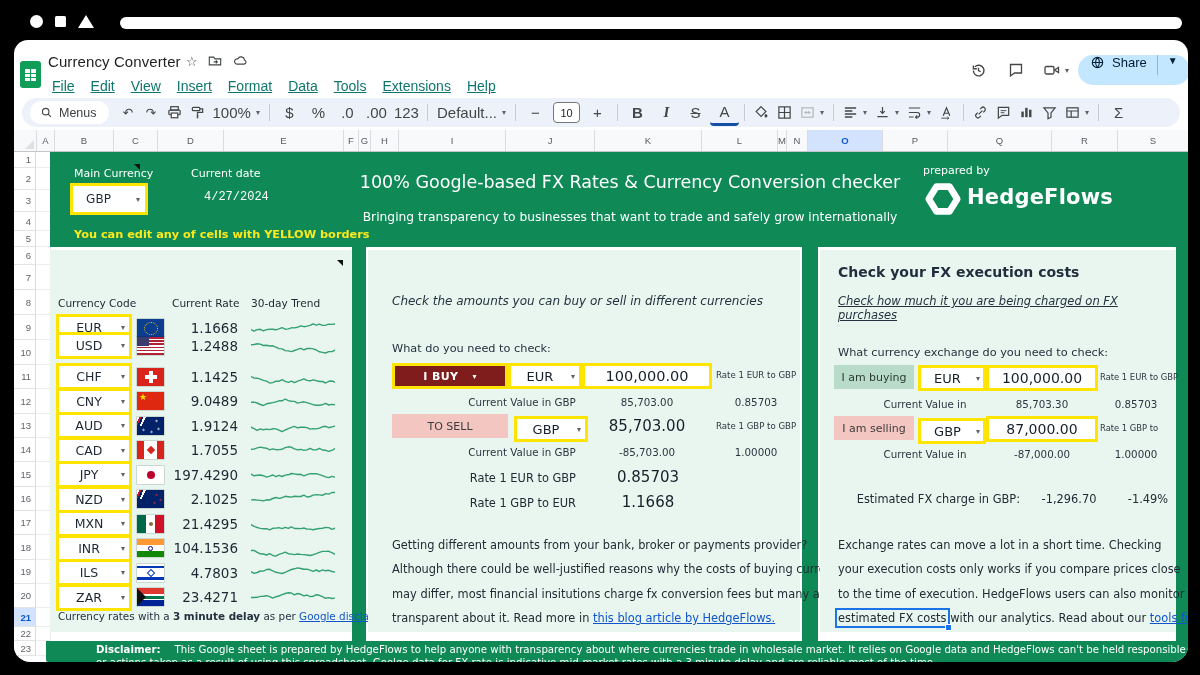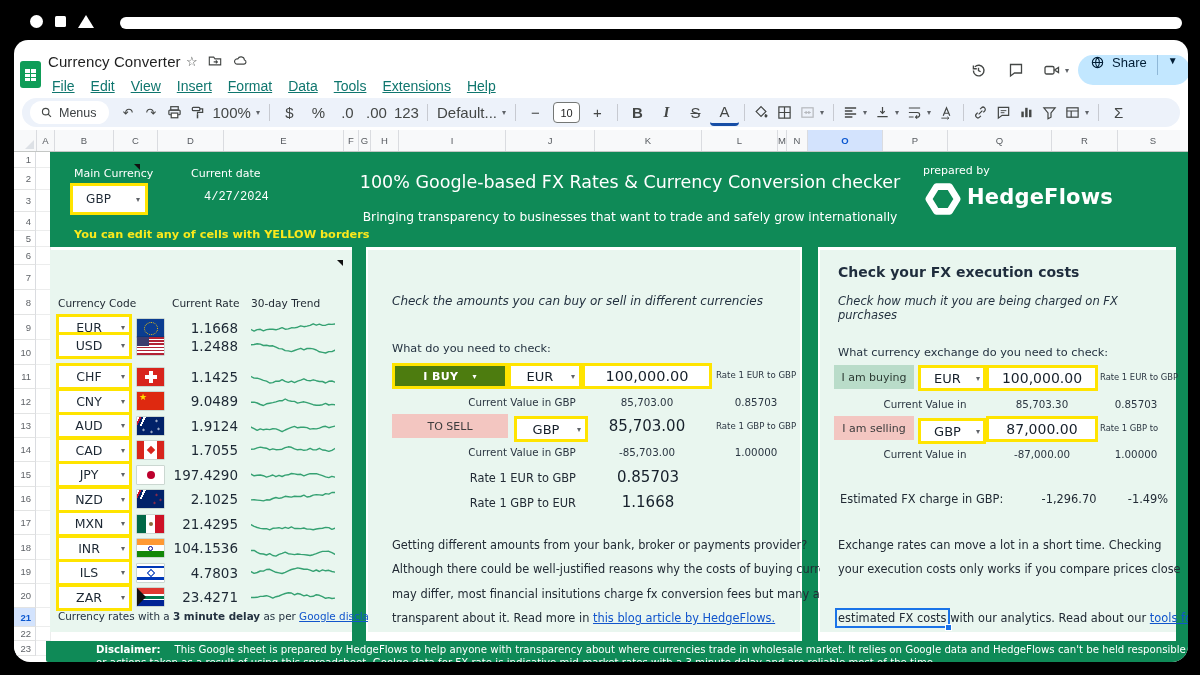--- a/index.html
+++ b/index.html
@@ -103,48 +103,48 @@
   .chip{position:absolute;height:24px;display:flex;align-items:center;justify-content:center;font-size:11px;}
   .ysel{position:absolute;height:20px;background:#fff;border:3px solid #ffe400;display:flex;align-items:center;font-size:13px;color:#16202b;}
   .ysel .cc{flex:1;text-align:center;}
   .ybox{position:absolute;height:20px;background:#fff;border:3px solid #ffe400;display:flex;align-items:center;justify-content:center;font-size:14.5px;color:#16202b;}
   .ratecap{position:absolute;font-size:8.6px;color:#2b3642;white-space:nowrap;}
   .vlbl{position:absolute;font-size:10.3px;color:#2b3642;text-align:center;}
   .vval{position:absolute;font-size:10.3px;color:#2b3642;text-align:center;}
   .noteline{position:absolute;font-size:11.4px;color:#222b35;white-space:nowrap;}
   
   #c-title{left:24px;top:14px;} #c-sub{left:24px;top:44px;} #c-prompt{left:24px;top:92px;}
-  #c-buychip{left:24px;top:113px;width:110px;background:#4d7c0f;color:#fff;border:3px solid #ffe400;height:20px;font-weight:600;letter-spacing:.4px;}
+  #c-buychip{left:24px;top:113px;width:110px;background:#7f1d1d;color:#fff;border:3px solid #ffe400;height:20px;font-weight:600;letter-spacing:.4px;}
   #c-buysel{left:140px;top:113px;width:68px;}
   #c-buyamt{left:214px;top:113px;width:124px;}
   #c-buycap{left:348px;top:120px;}
   #c-vl1{left:100px;top:146px;width:108px;} #c-vv1{left:214px;top:146px;width:130px;} #c-vr1{left:348px;top:146px;width:80px;position:absolute;font-size:10.3px;text-align:center;color:#2b3642;}
   #c-sellchip{left:24px;top:164px;width:116px;background:#f3c6c1;color:#3c3c3c;}
   #c-sellsel{left:146px;top:166px;width:68px;}
   #c-sellamt{left:214px;top:164px;width:130px;text-align:center;font-size:15px;color:#16202b;position:absolute;line-height:24px;}
   #c-sellcap{left:348px;top:171px;}
   #c-vl2{left:100px;top:196px;width:108px;} #c-vv2{left:214px;top:196px;width:130px;} #c-vr2{left:348px;top:196px;width:80px;position:absolute;font-size:10.3px;text-align:center;color:#2b3642;}
   #c-r1l{left:84px;top:221px;width:124px;font-size:11.4px;position:absolute;text-align:right;color:#222b35;}
   #c-r1v{left:230px;top:218px;width:100px;font-size:15px;position:absolute;text-align:center;color:#16202b;}
   #c-r2l{left:84px;top:246px;width:124px;font-size:11.4px;position:absolute;text-align:right;color:#222b35;}
   #c-r2v{left:230px;top:243px;width:100px;font-size:15px;position:absolute;text-align:center;color:#16202b;}
   #c-n1{left:24px;top:288px;} #c-n2{left:24px;top:312px;} #c-n3{left:24px;top:337px;} #c-n4{left:24px;top:361px;}
   
-  #x-title{left:18px;top:14px;} #x-sub{left:18px;top:44px;font-size:11.5px;} #x-prompt{left:18px;top:96px;}
+  #x-title{left:18px;top:14px;} #x-sub{left:18px;top:44px;font-size:11.5px;text-decoration:underline;} #x-prompt{left:18px;top:96px;}
   #x-buychip{left:14px;top:115px;width:80px;background:#b9dcc9;color:#2c3a33;}
   #x-buysel{left:98px;top:115px;width:62px;}
   #x-buyamt{left:166px;top:115px;width:106px;font-size:14px;}
   #x-buycap{left:280px;top:122px;font-size:8.4px;}
   #x-vl1{left:50px;top:148px;width:110px;} #x-vv1{left:166px;top:148px;width:112px;} #x-vr1{left:280px;top:148px;width:72px;position:absolute;font-size:10.3px;text-align:center;color:#2b3642;}
   #x-sellchip{left:14px;top:166px;width:80px;background:#f3c6c1;color:#3c3c3c;}
   #x-sellsel{left:98px;top:168px;width:62px;}
   #x-sellamt{left:166px;top:166px;width:106px;font-size:14px;font-weight:500;}
   #x-sellcap{left:280px;top:173px;font-size:8.4px;}
   #x-vl2{left:50px;top:198px;width:110px;} #x-vv2{left:166px;top:198px;width:112px;} #x-vr2{left:280px;top:198px;width:72px;position:absolute;font-size:10.3px;text-align:center;color:#2b3642;}
-  #x-chl{left:20px;top:242px;width:180px;position:absolute;font-size:11.4px;color:#222b35;}
+  #x-chl{left:20px;top:242px;width:180px;position:absolute;font-size:11.4px;text-align:right;color:#222b35;}
   #x-chv{left:206px;top:242px;width:86px;position:absolute;font-size:11.4px;text-align:center;color:#222b35;}
   #x-chp{left:300px;top:242px;width:56px;position:absolute;font-size:11.4px;text-align:center;color:#222b35;}
   #x-n1{left:18px;top:288px;} #x-n2{left:18px;top:312px;} #x-n3{left:18px;top:337px;} #x-n4{left:18px;top:361px;}
   .selbox{outline:2px solid #1a73e8;outline-offset:1px;position:relative;}
   .selbox::after{content:"";position:absolute;right:-5px;bottom:-6px;width:5px;height:5px;background:#1a73e8;border:1px solid #fff;}
   svg.ic{display:block;}
 </style>
 </head>
 <body>
 
@@ -680,20 +680,21 @@
       <div class="ybox" id="x-sellamt">87,000.00</div>
       <div class="ratecap" id="x-sellcap">Rate 1 GBP to</div>
       <div class="vlbl" id="x-vl2">Current Value in</div>
       <div class="vval" id="x-vv2">-87,000.00</div>
       <div id="x-vr2">1.00000</div>
       <div id="x-chl">Estimated FX charge in GBP:</div>
       <div id="x-chv">-1,296.70</div>
       <div id="x-chp">-1.49%</div>
       <div class="noteline" id="x-n1">Exchange rates can move a lot in a short time. Checking</div>
       <div class="noteline" id="x-n2">your execution costs only works if you compare prices close</div>
+      <div class="noteline" id="x-n3">to the time of execution. HedgeFlows users can also monitor</div>
       <div class="noteline" id="x-n4"><span class="selbox">estimated FX costs</span><span> with our analytics. Read about our </span><span class="lnk">tools for Xero</span></div>
     </div>
 
     <div class="ab sheetfont" id="disclaimer">
       <div id="disc-l1"><b>Disclaimer:</b><span>This Google sheet is prepared by HedgeFlows to help anyone with transparency about where currencies trade in wholesale market. It relies on Google data and HedgeFlows can't be held responsible for any decisions made</span></div>
       <div id="disc-l2">or actions taken as a result of using this spreadsheet.   Goolge data for FX rate is indicative mid-market rates with a 3 minute delay and are reliable most of the time.</div>
     </div>
   </div>
 </div>
 

